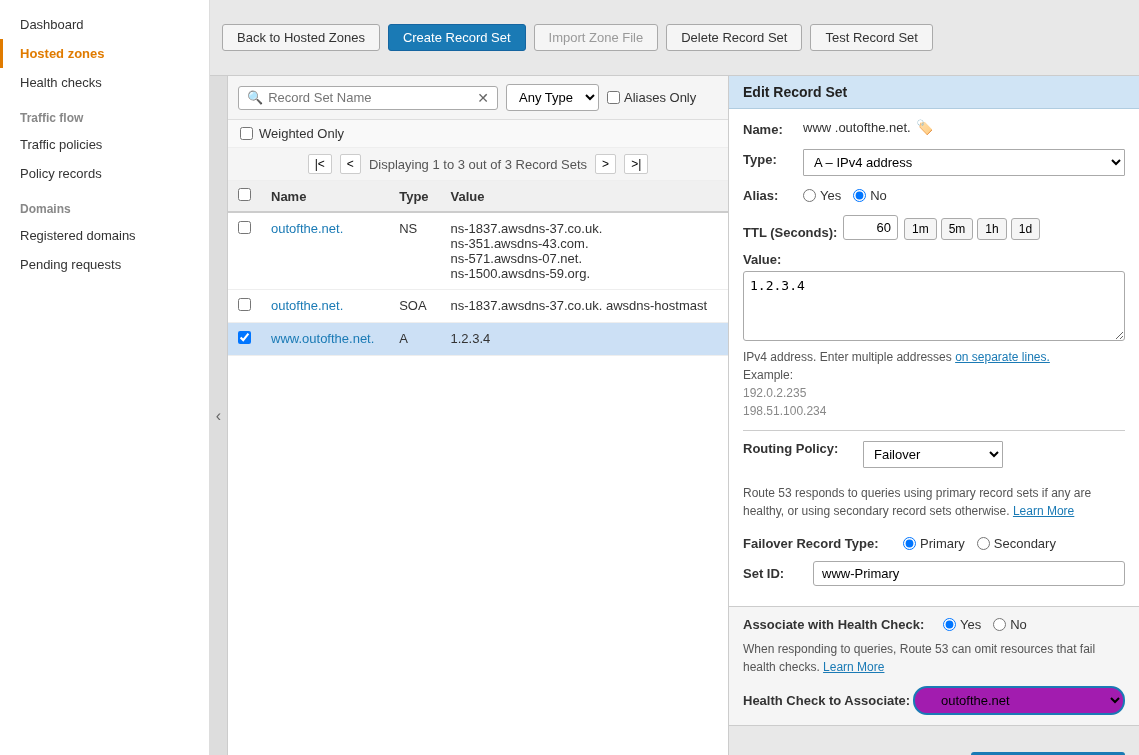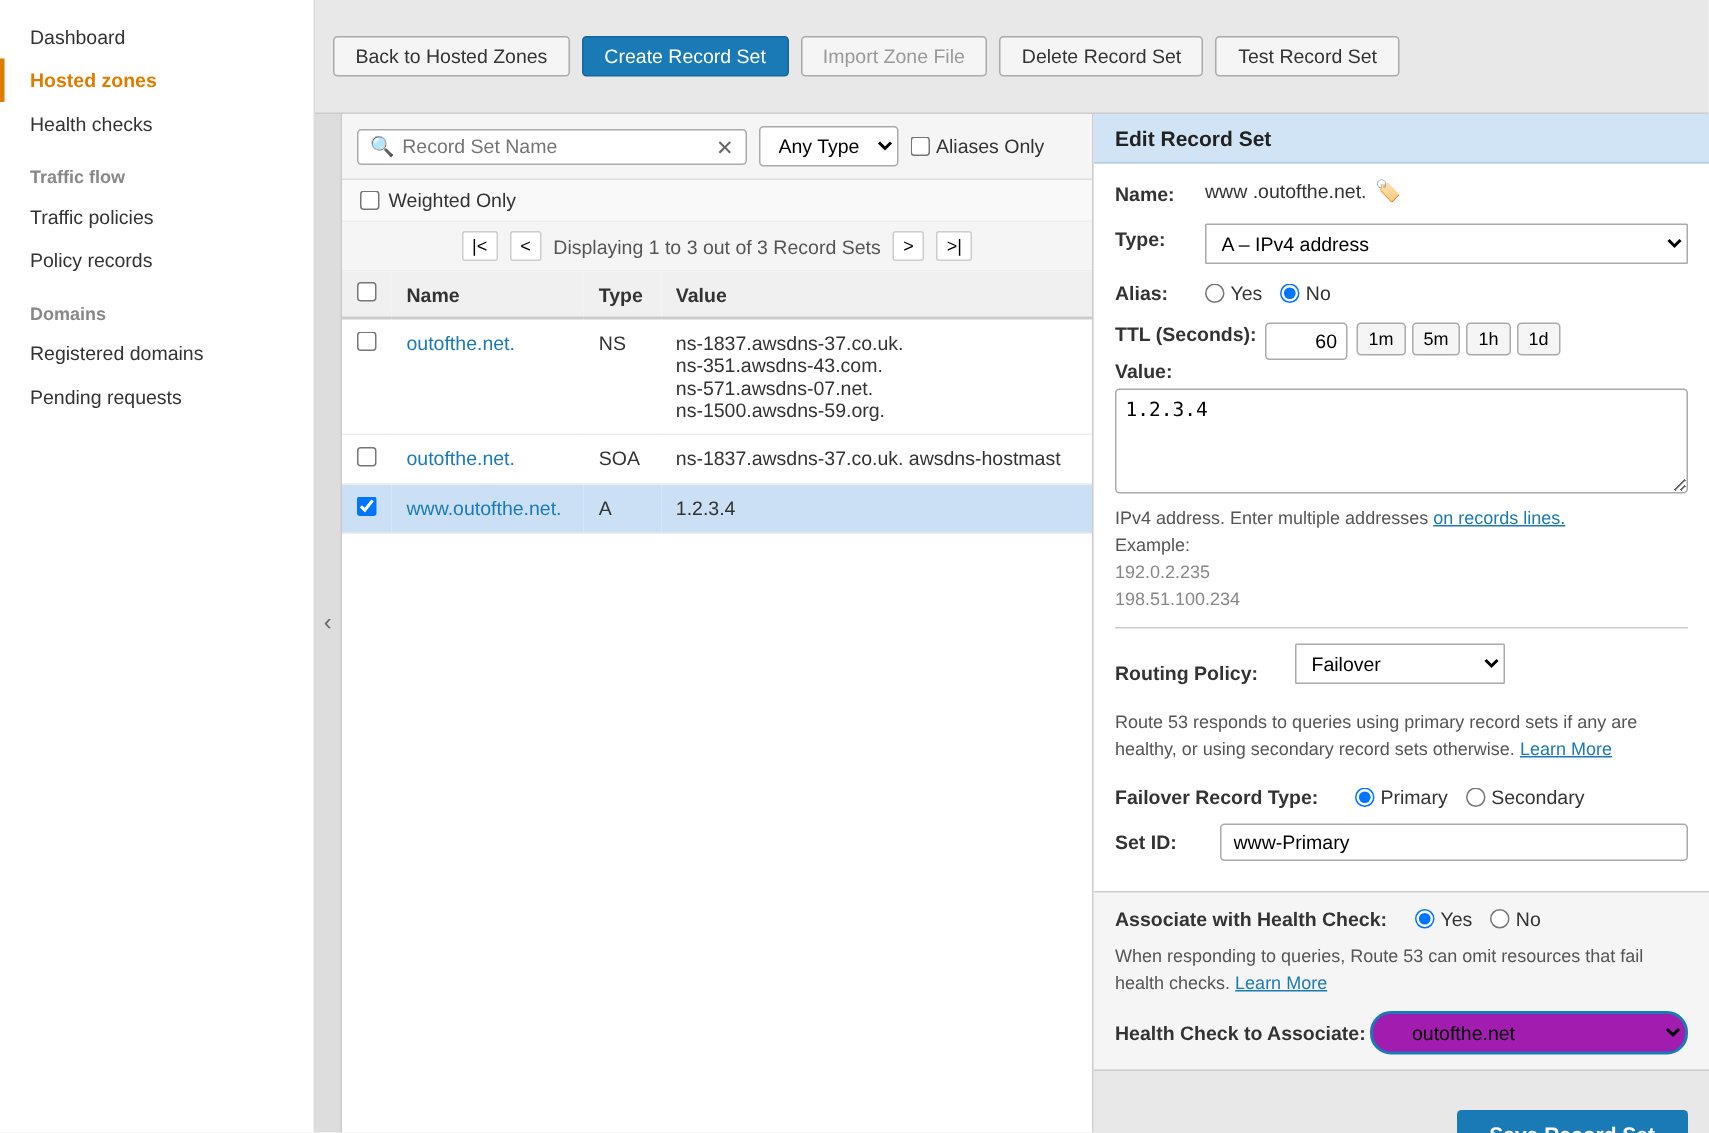--- a/index.html
+++ b/index.html
@@ -67,39 +67,39 @@
     .field-value .edit-icon { font-size: 14px; cursor: pointer; }
     .field-select { width: 100%; padding: 4px 6px; border: 1px solid #aaa; border-radius: 1px; font-size: 13px; background: #fff; cursor: pointer; }
 
     
     .alias-row { margin-bottom: 12px; display: flex; align-items: center; }
     .alias-label { font-weight: bold; min-width: 60px; font-size: 13px; }
     .radio-group { display: flex; gap: 12px; align-items: center; font-size: 13px; }
     .radio-group label { display: flex; align-items: center; gap: 4px; cursor: pointer; }
 
     
-    .ttl-row { display: flex; align-items: flex-start; }
+    .ttl-row { margin-bottom: 12px; display: flex; align-items: flex-end; }
     .ttl-label { font-weight: bold; min-width: 100px; font-size: 13px; }
     .ttl-input { width: 55px; padding: 4px 6px; border: 1px solid #aaa; border-radius: 3px; font-size: 13px; text-align: right; }
     .ttl-shortcuts { display: flex; gap: 4px; margin-left: 6px; }
     .ttl-btn { padding: 3px 7px; border: 1px solid #aaa; border-radius: 3px; background: #f5f5f5; cursor: pointer; font-size: 12px; }
 
     
     .value-row { margin-bottom: 8px; }
     .value-label { font-weight: bold; font-size: 13px; margin-bottom: 4px; }
     .value-textarea { width: 100%; height: 70px; padding: 6px; border: 1px solid #aaa; border-radius: 3px; font-size: 13px; resize: vertical; font-family: monospace; }
     .value-hint { font-size: 12px; color: #555; margin-top: 4px; line-height: 1.5; }
     .value-hint a { color: #1a7ab5; }
     .value-hint .example { color: #888; }
 
     
     .section-divider { border: none; border-top: 1px solid #ccc; margin: 10px 0; }
 
     
-    .routing-row { margin-bottom: 10px; display: flex; align-items: flex-end; }
+    .routing-row { margin-bottom: 10px; display: flex; align-items: flex-start; }
     .routing-label { font-weight: bold; min-width: 120px; font-size: 13px; }
 
     .routing-desc { font-size: 12px; color: #555; margin-bottom: 10px; line-height: 1.5; padding: 6px 0; }
     .routing-desc a { color: #1a7ab5; }
 
     
     .failover-row { margin-bottom: 10px; display: flex; align-items: center; }
     .failover-label { font-weight: bold; min-width: 160px; font-size: 13px; }
 
     
@@ -290,21 +290,21 @@
             <button class="ttl-btn">1h</button>
             <button class="ttl-btn">1d</button>
           </div>
         </div>
 
         <div class="value-row">
           <div class="value-label">Value:</div>
           <textarea class="value-textarea" style="">1.2.3.4</textarea>
           <div class="value-hint">
             <span>IPv4 address. Enter multiple addresses</span>
-            <a href="#">on records lines.</a><br>
+            <a href="#">on separate lines.</a><br>
             <span>Example:</span><br>
             <span class="example">192.0.2.235</span><br>
             <span class="example">198.51.100.234</span>
           </div>
         </div>
 
         <hr class="section-divider">
 
         <div class="routing-row">
           <div class="routing-label">Routing Policy:</div>

